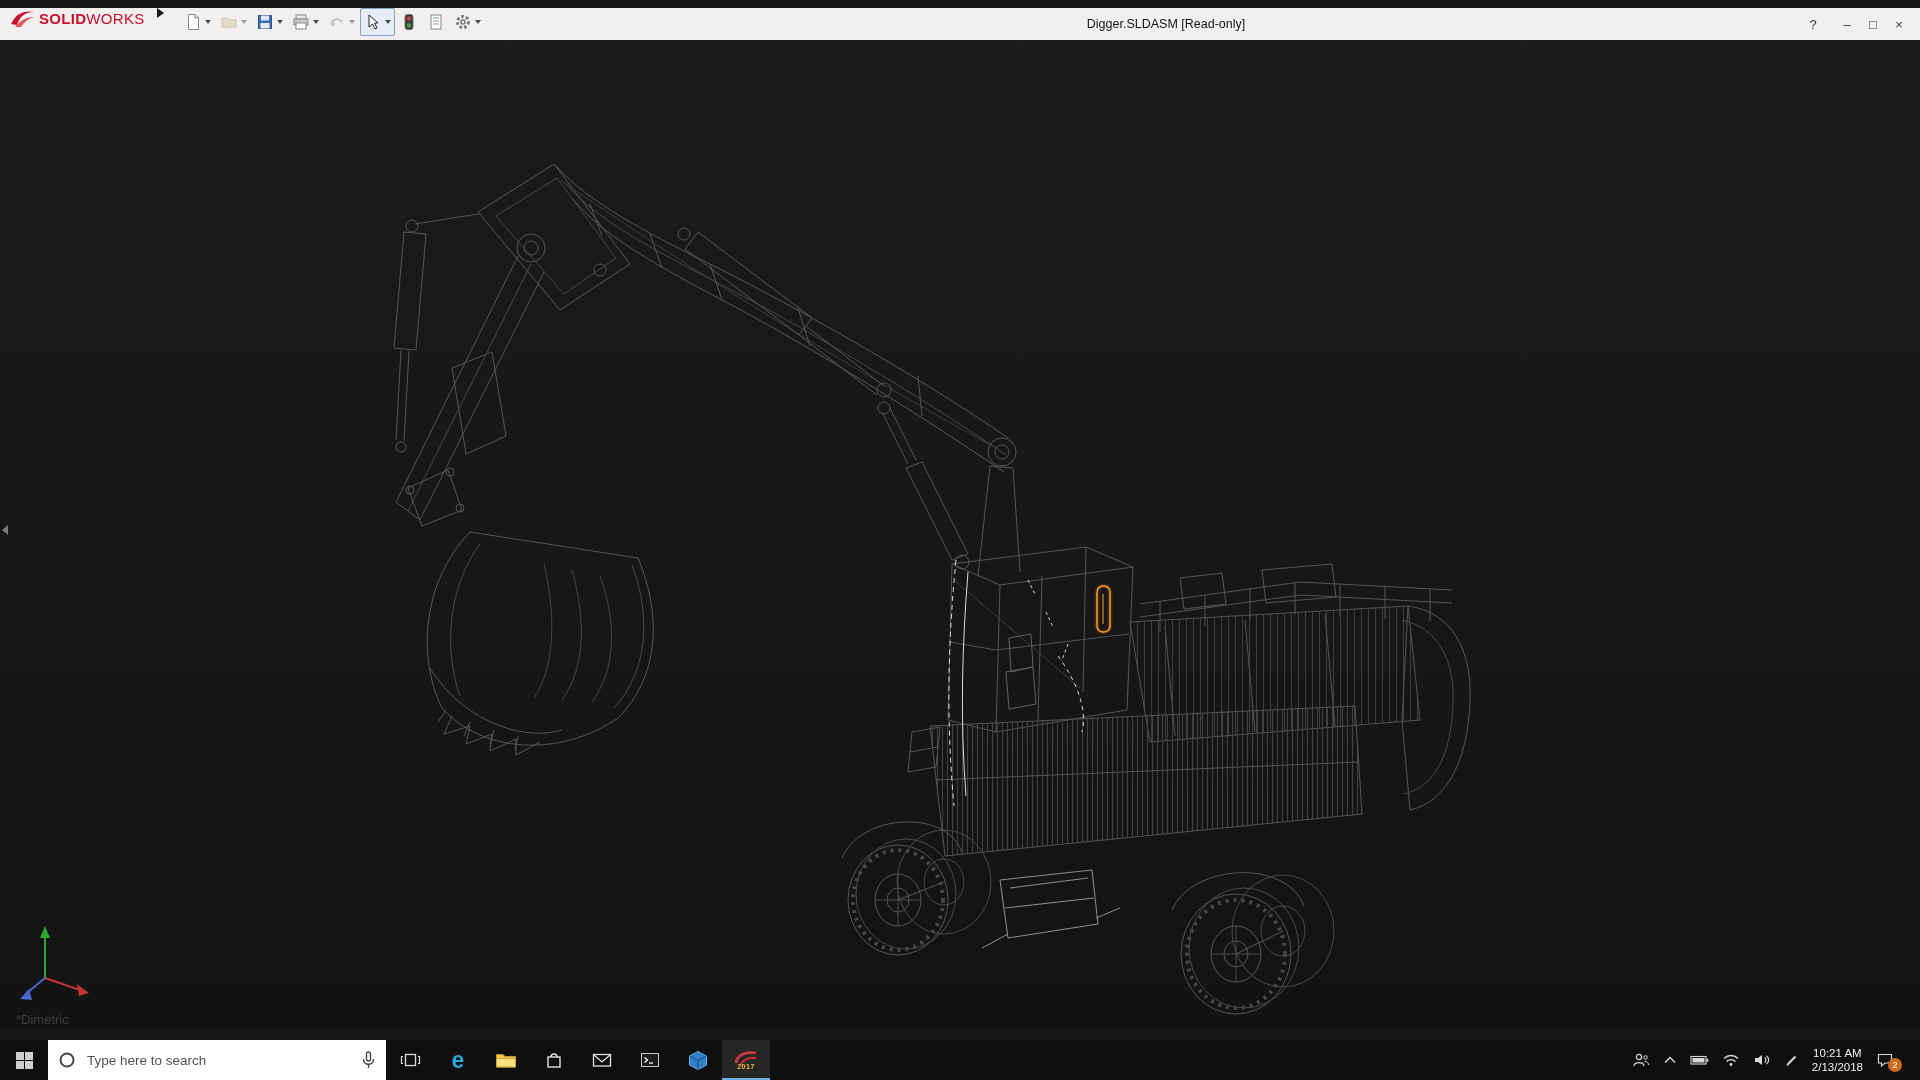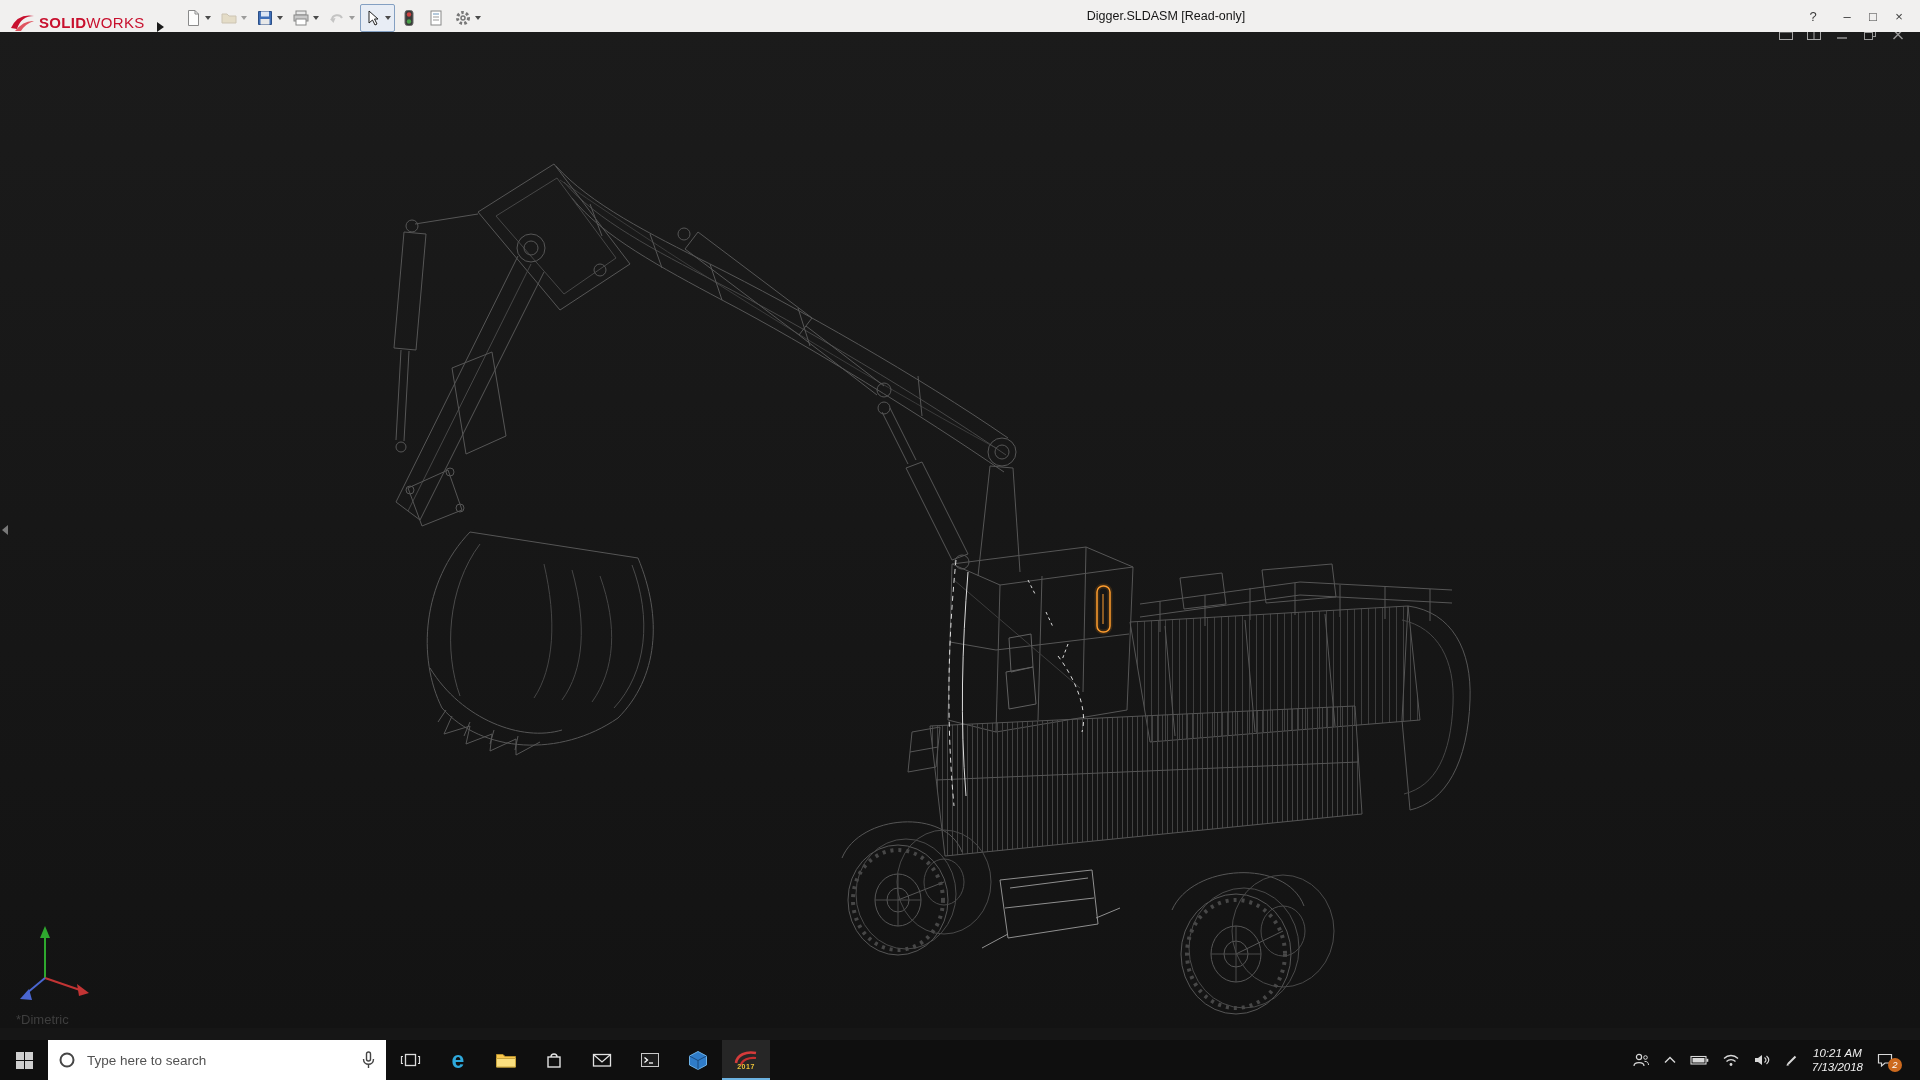--- a/index.html
+++ b/index.html
@@ -1,19 +1,19 @@
 <!DOCTYPE html>
 <html><head>
 <meta charset="utf-8">
 <style>
   html,body{margin:0;padding:0;}
   body{width:1920px;height:1080px;overflow:hidden;background:#161616;font-family:"Liberation Sans",sans-serif;position:relative;}
 
   
-  .titlebar{position:absolute;top:0;left:0;width:100%;height:32px;background:#f1f0ef;display:flex;align-items:flex-end;box-sizing:border-box;z-index:20;}
+  .titlebar{position:absolute;top:8px;left:0;width:100%;height:32px;background:#f1f0ef;display:flex;align-items:flex-start;box-sizing:border-box;z-index:20;}
   .brand{display:flex;align-items:center;padding-left:8px;gap:3px;flex:0 0 auto;}
   .brand-text{font-size:15px;font-weight:bold;color:#c8102e;letter-spacing:.3px;}
   .brand-text .works{font-weight:normal;}
   .menu-arrow{width:0;height:0;border-left:7px solid #1a1a1a;border-top:5px solid transparent;border-bottom:5px solid transparent;margin-left:12px;cursor:pointer;}
   .toolbar{display:flex;align-items:center;margin-left:16px;gap:1px;}
   .tb-btn{height:26px;display:flex;align-items:center;padding:0 3px;border:1px solid transparent;border-radius:2px;cursor:pointer;}
   .tb-btn.active{background:#e8edf5;border-color:#84a0c2;}
   .tb-btn.disabled{opacity:.5;}
   .caret{width:0;height:0;border-left:3.5px solid transparent;border-right:3.5px solid transparent;border-top:4px solid #4a4a4a;margin-left:3px;}
   .doc-title{position:absolute;left:1166px;top:0;transform:translateX(-50%);height:48px;line-height:32px;font-size:12.5px;color:#151515;white-space:nowrap;}
@@ -34,21 +34,21 @@
   .tb-start{width:48px;display:flex;align-items:center;justify-content:center;cursor:pointer;}
   .searchbox{width:338px;background:#ffffff;display:flex;align-items:center;padding:12px 10px;box-sizing:border-box;gap:9px;}
   .searchbox input{flex:1;border:0;outline:0;background:transparent;font-size:13.5px;color:#222;font-family:"Liberation Sans",sans-serif;}
   .searchbox input::placeholder{color:#525252;opacity:1;}
   .apps{display:flex;}
   .app{width:48px;display:flex;align-items:center;justify-content:center;cursor:pointer;position:relative;}
   .app.active{background:#262626;box-shadow:inset 0 -2px 0 #6cb2e0;}
   .edge-e{color:#2fa9dc;font-size:23px;font-weight:bold;}
   .sw-icon{display:flex;flex-direction:column;align-items:center;line-height:1;}
   .sw-year{font-size:7px;color:#eec43a;margin-top:-3px;font-weight:bold;letter-spacing:.5px;}
-  .tray{margin-left:auto;display:flex;align-items:center;gap:13px;padding-right:6px;font-style:italic;}
+  .tray{margin-left:auto;display:flex;align-items:center;gap:13px;padding-right:6px;}
   .tray .ticon{display:flex;align-items:center;justify-content:center;cursor:pointer;}
   .clock{font-size:11.5px;color:#f0f0f0;text-align:center;line-height:14px;cursor:default;}
   .action-center{position:relative;cursor:pointer;}
   .badge{position:absolute;right:-8px;bottom:-4px;min-width:14px;height:14px;border-radius:8px;background:#cd6a1e;color:#fff;font-size:9.5px;line-height:14px;text-align:center;padding:0 2px;box-sizing:border-box;}
   .show-desktop{width:6px;border-left:1px solid #3a3a3a;cursor:pointer;}
 </style>
 </head>
 <body>
 
 <header class="titlebar">
@@ -416,21 +416,21 @@
         </svg>
     </span>
     <span class="ticon">
       <svg width="15" height="15" viewBox="0 0 15 15">
           <line x1="4" y1="11" x2="11.5" y2="3.5" stroke="#d8d8d8" stroke-width="2"></line>
           <polygon points="2.5,12.8 5.2,12.2 3.2,10.2" fill="#d8d8d8"></polygon>
         </svg>
     </span>
     <div class="clock">
       <div>10:21 AM</div>
-      <div>7/13/2018</div>
+      <div>2/13/2018</div>
     </div>
     <span class="ticon action-center">
       <svg width="18" height="16" viewBox="0 0 18 16">
           <path d="M2.5 2.5 L15.5 2.5 L15.5 11 L9 11 L5.5 14 L5.5 11 L2.5 11 Z" fill="none" stroke="#d8d8d8" stroke-width="1.2"></path>
         </svg>
       <span class="badge">2</span>
     </span>
     <span class="show-desktop"></span>
   </div>
 </footer>

